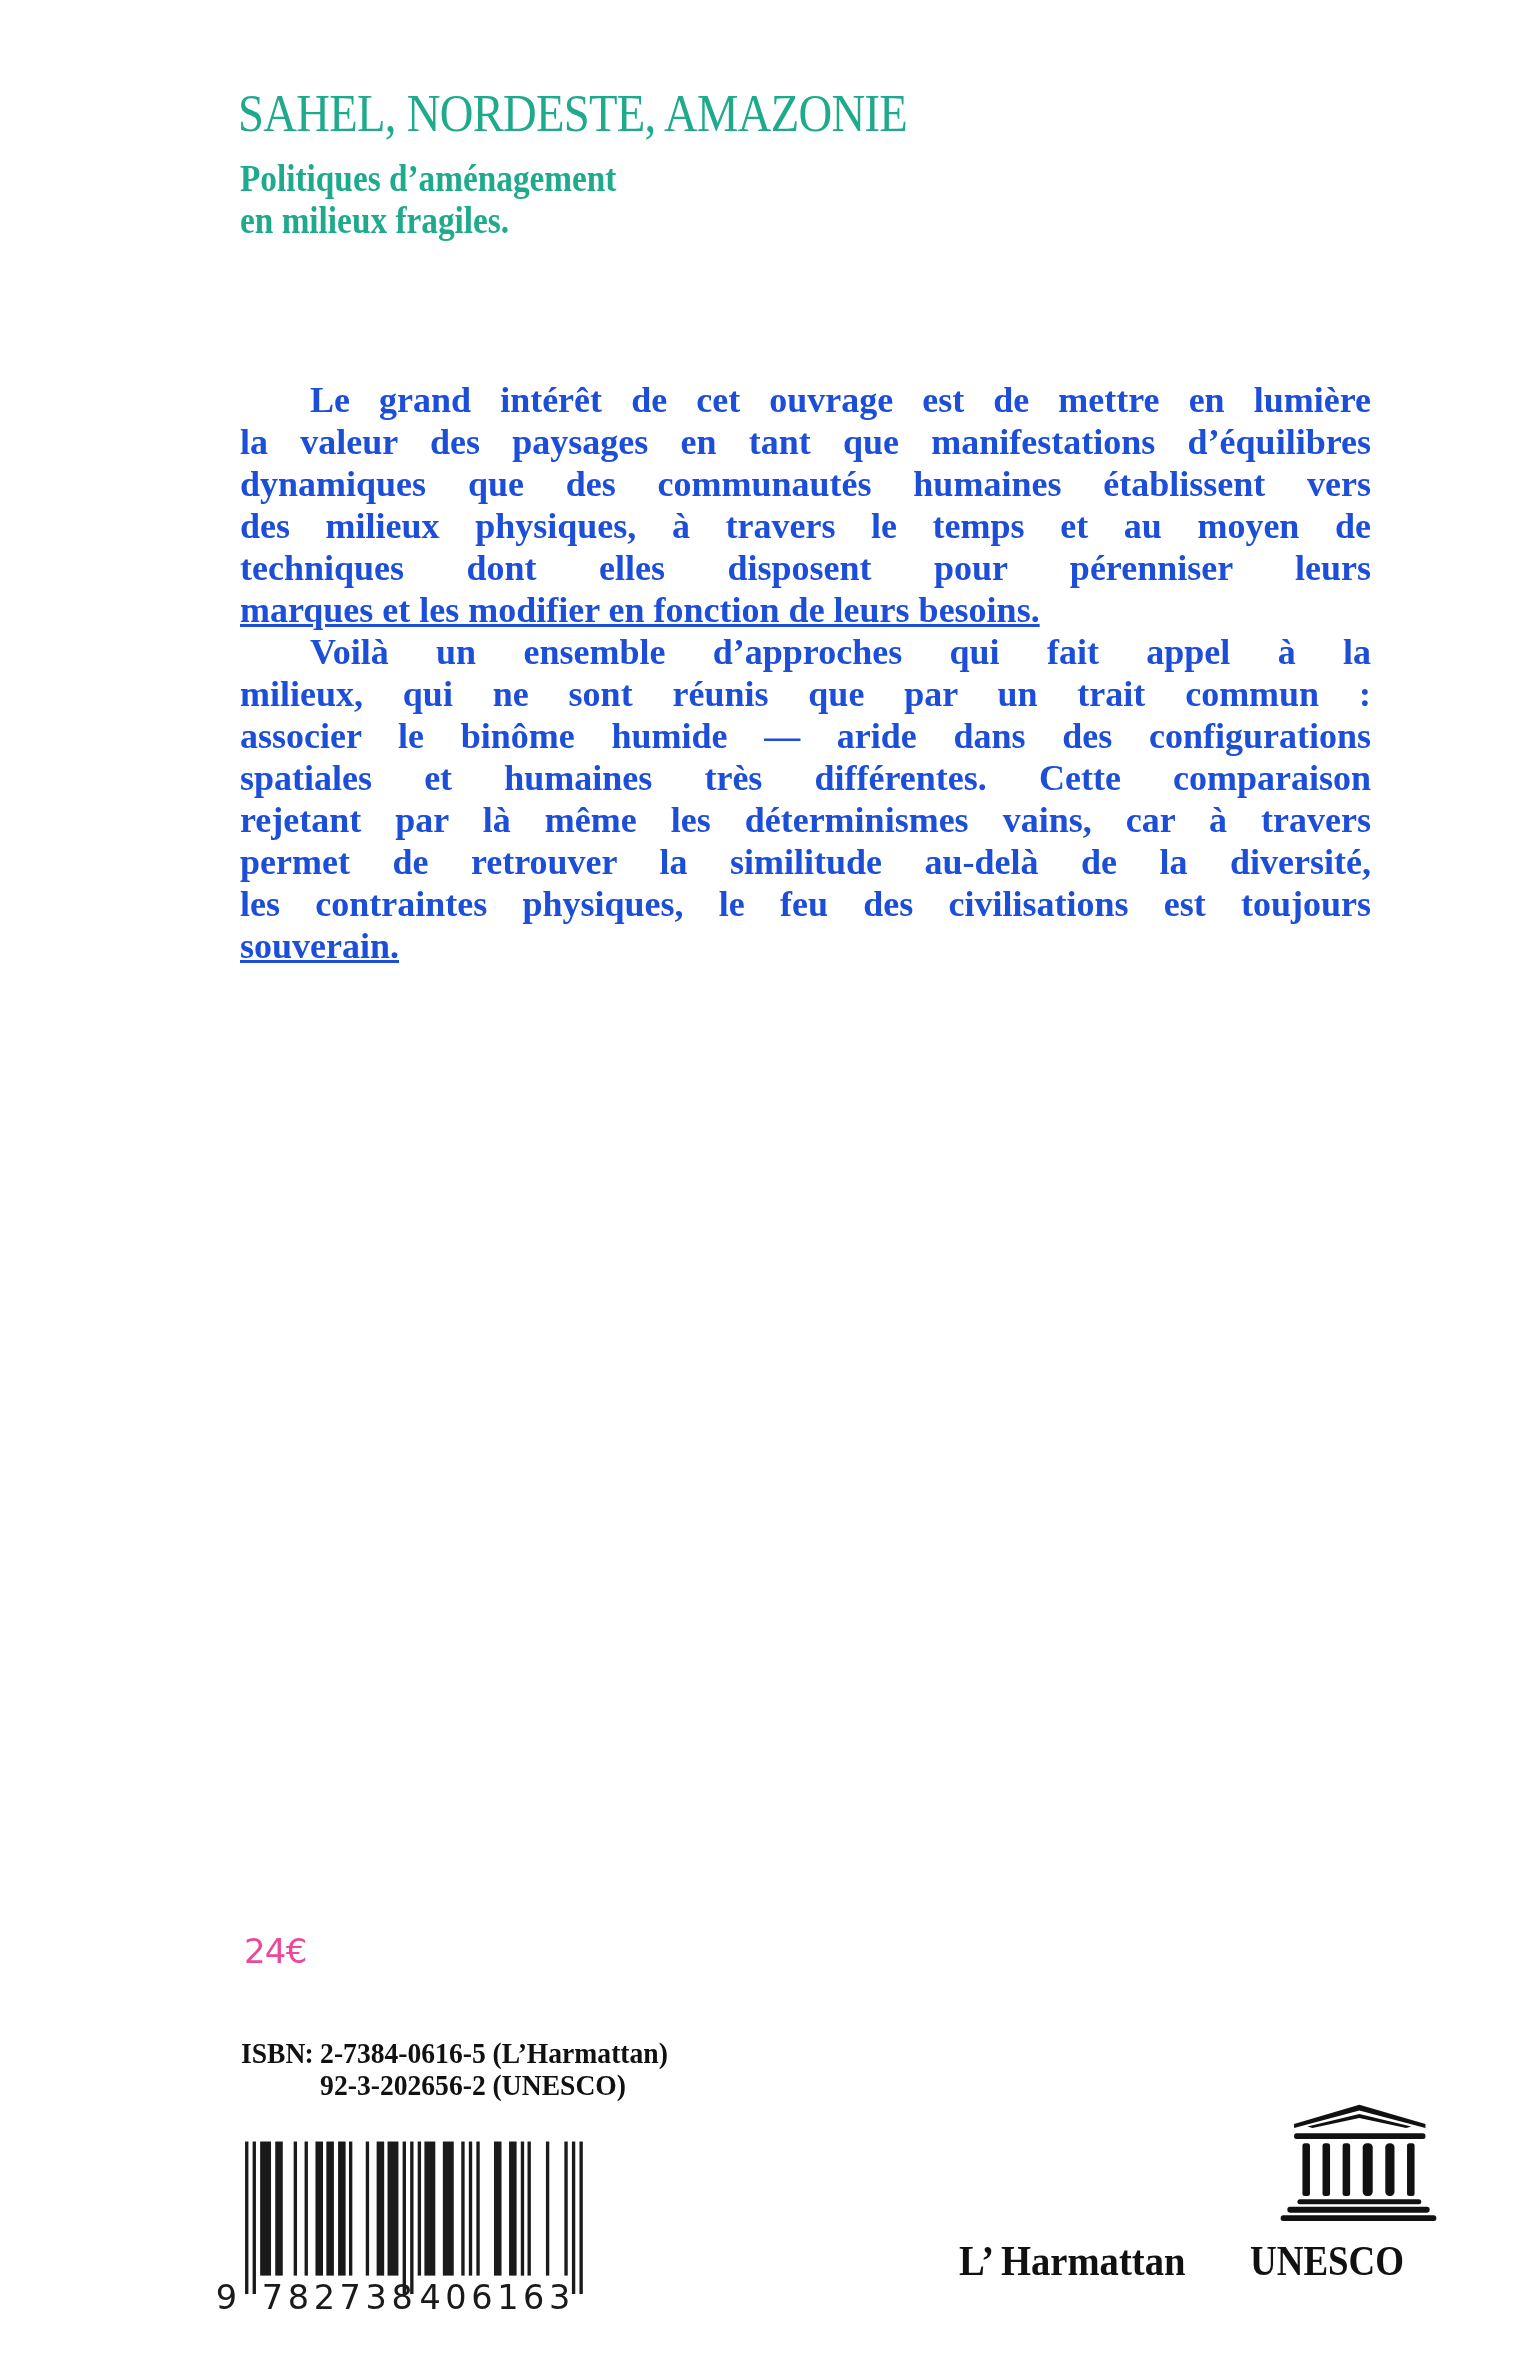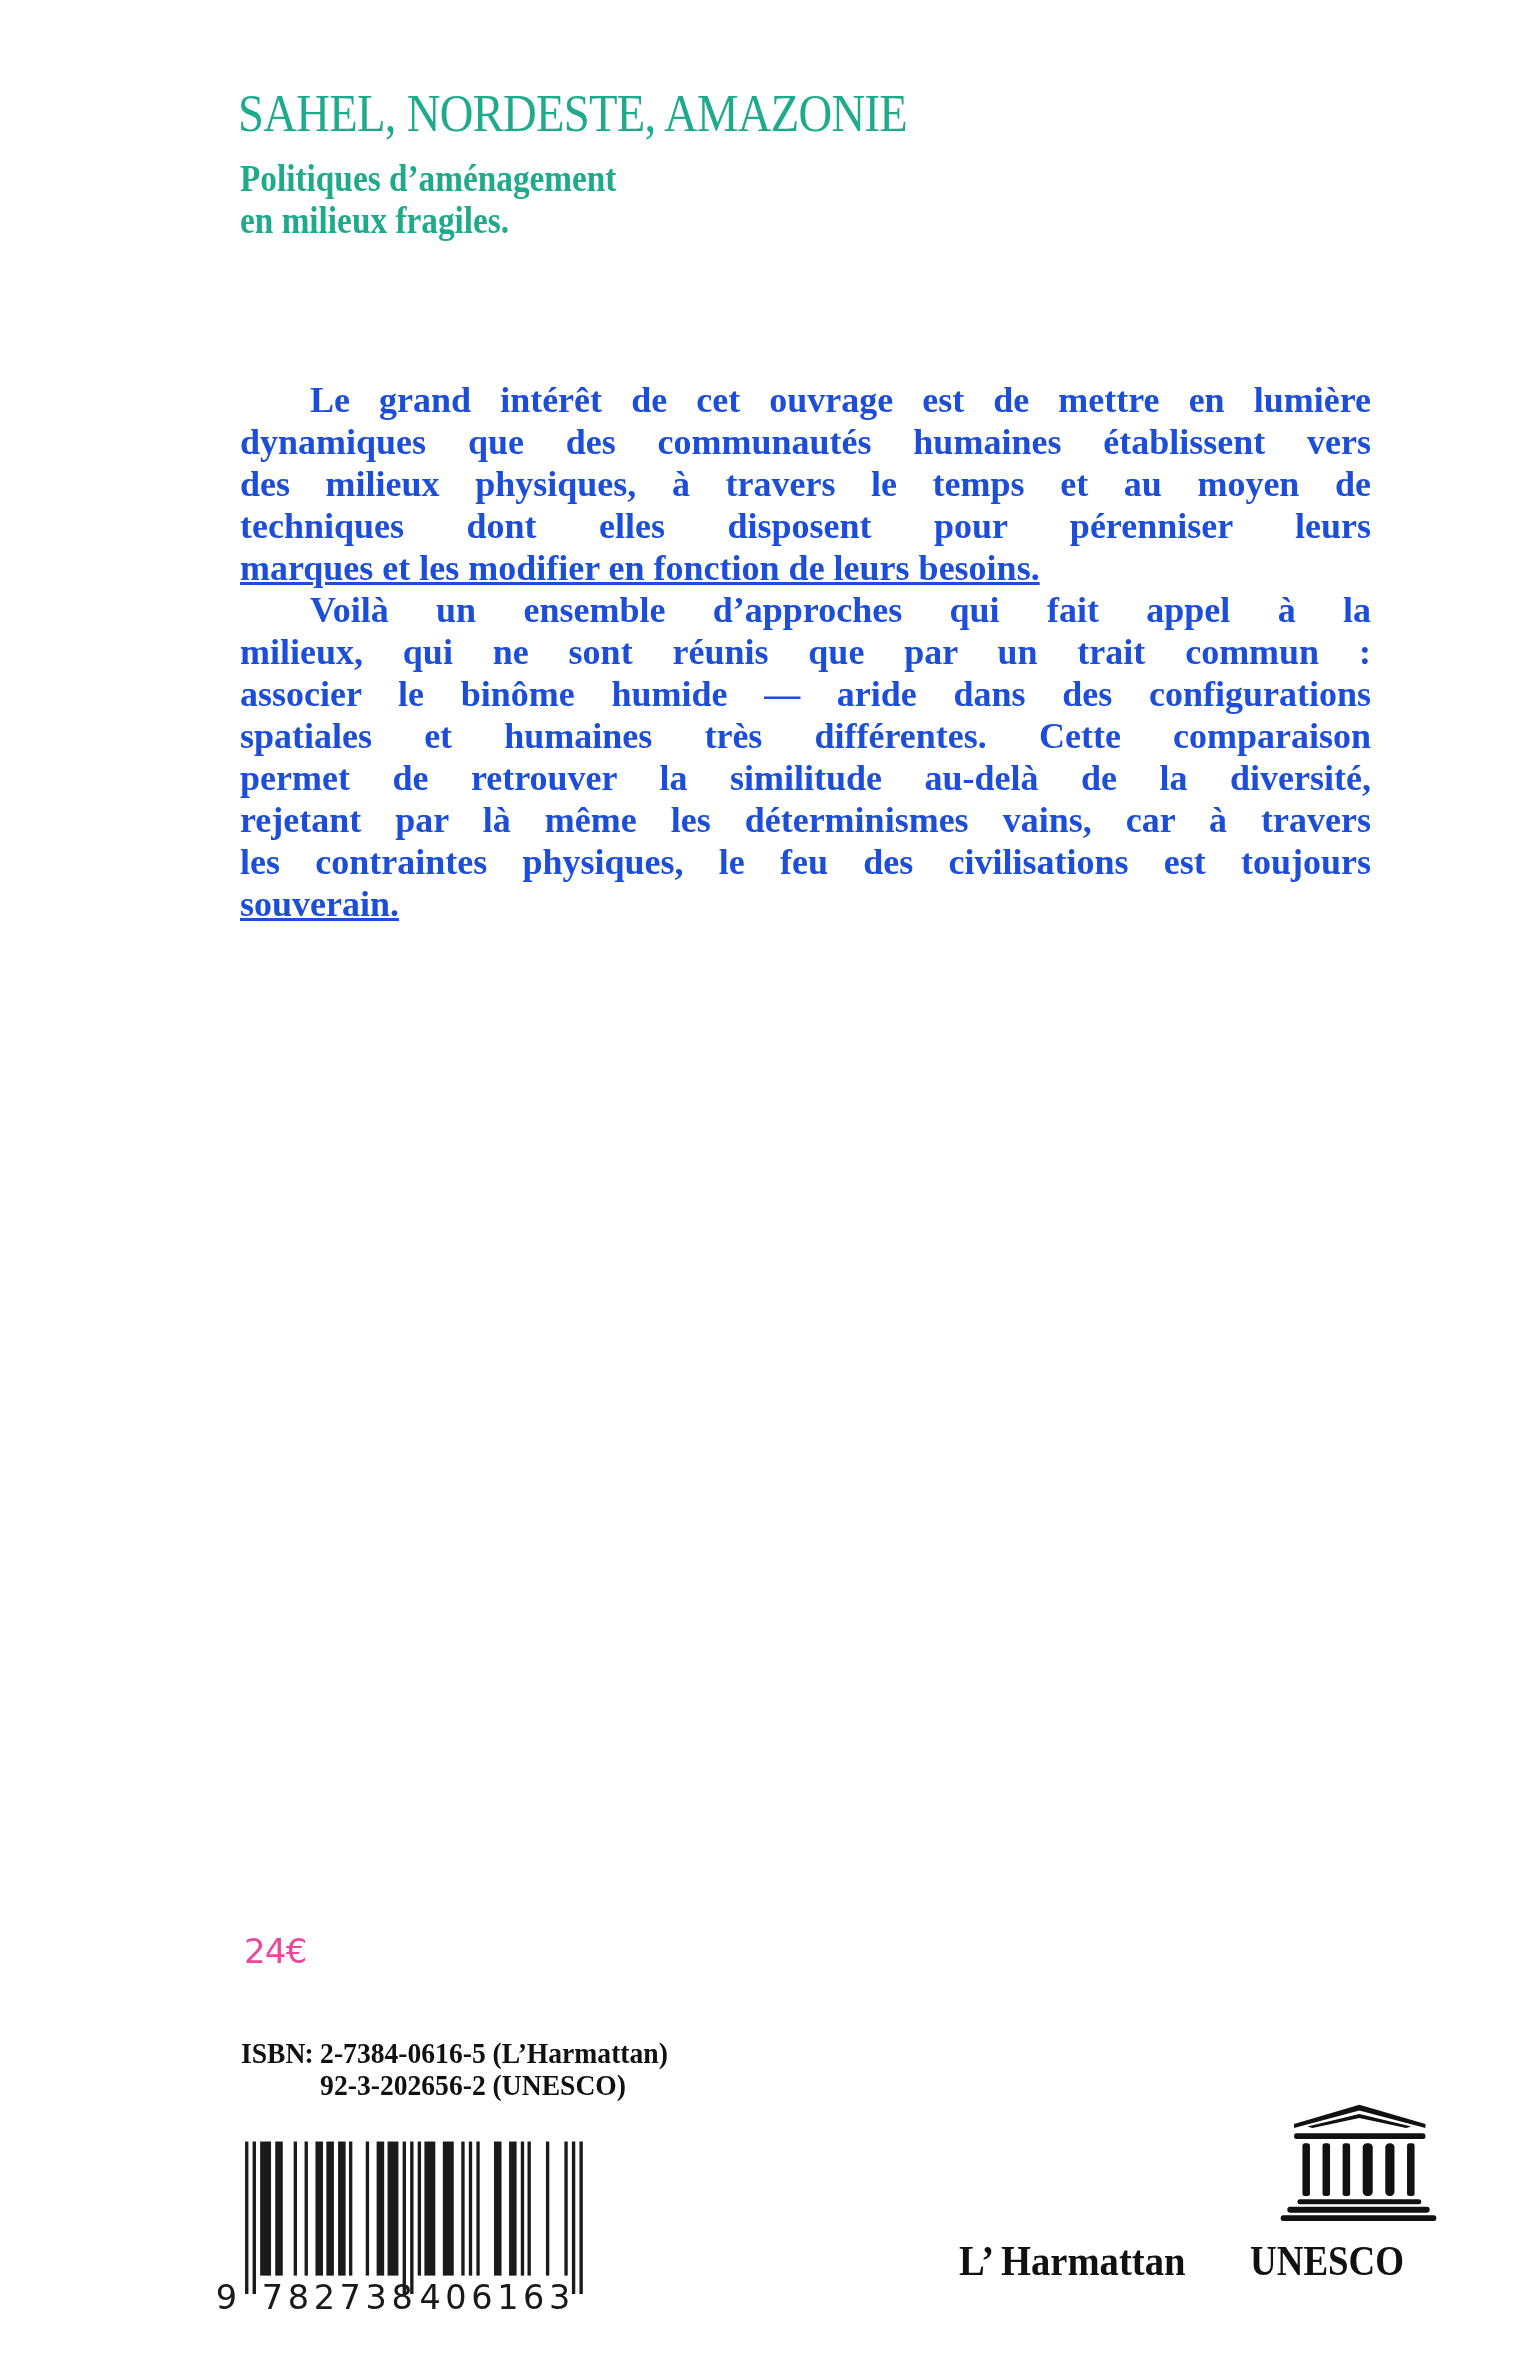--- a/index.html
+++ b/index.html
@@ -141,32 +141,33 @@
 <div class="abs title" style="color:#1faa8c">SAHEL, NORDESTE, AMAZONIE</div>
 
 <div class="abs subtitle" style="color:#1faa8c">
   <div>Politiques d’aménagement</div>
   <div>en milieux fragiles.</div>
 </div>
 
 <div class="abs body-copy">
   <div>
     <span class="line indent">Le grand intérêt de cet ouvrage est de mettre en lumière</span>
+    <span class="line">la valeur des paysages en tant que manifestations d’équilibres</span>
     <span class="line">dynamiques que des communautés humaines établissent vers</span>
     <span class="line">des milieux physiques, à travers le temps et au moyen de</span>
     <span class="line">techniques dont elles disposent pour pérenniser leurs</span>
     <span class="line last">marques et les modifier en fonction de leurs besoins.</span>
   </div>
   <div>
     <span class="line indent">Voilà un ensemble d’approches qui fait appel à la</span>
     <span class="line">milieux, qui ne sont réunis que par un trait commun :</span>
     <span class="line">associer le binôme humide — aride dans des configurations</span>
     <span class="line">spatiales et humaines très différentes. Cette comparaison</span>
+    <span class="line">rejetant par là même les déterminismes vains, car à travers</span>
     <span class="line">permet de retrouver la similitude au-delà de la diversité,</span>
-    <span class="line">rejetant par là même les déterminismes vains, car à travers</span>
     <span class="line">les contraintes physiques, le feu des civilisations est toujours</span>
     <span class="line last">souverain.</span>
   </div>
 </div>
 
 <div class="abs price">24€</div>
 
 <div class="abs isbn">
   <div class="row">
     <span class="label">ISBN</span>

